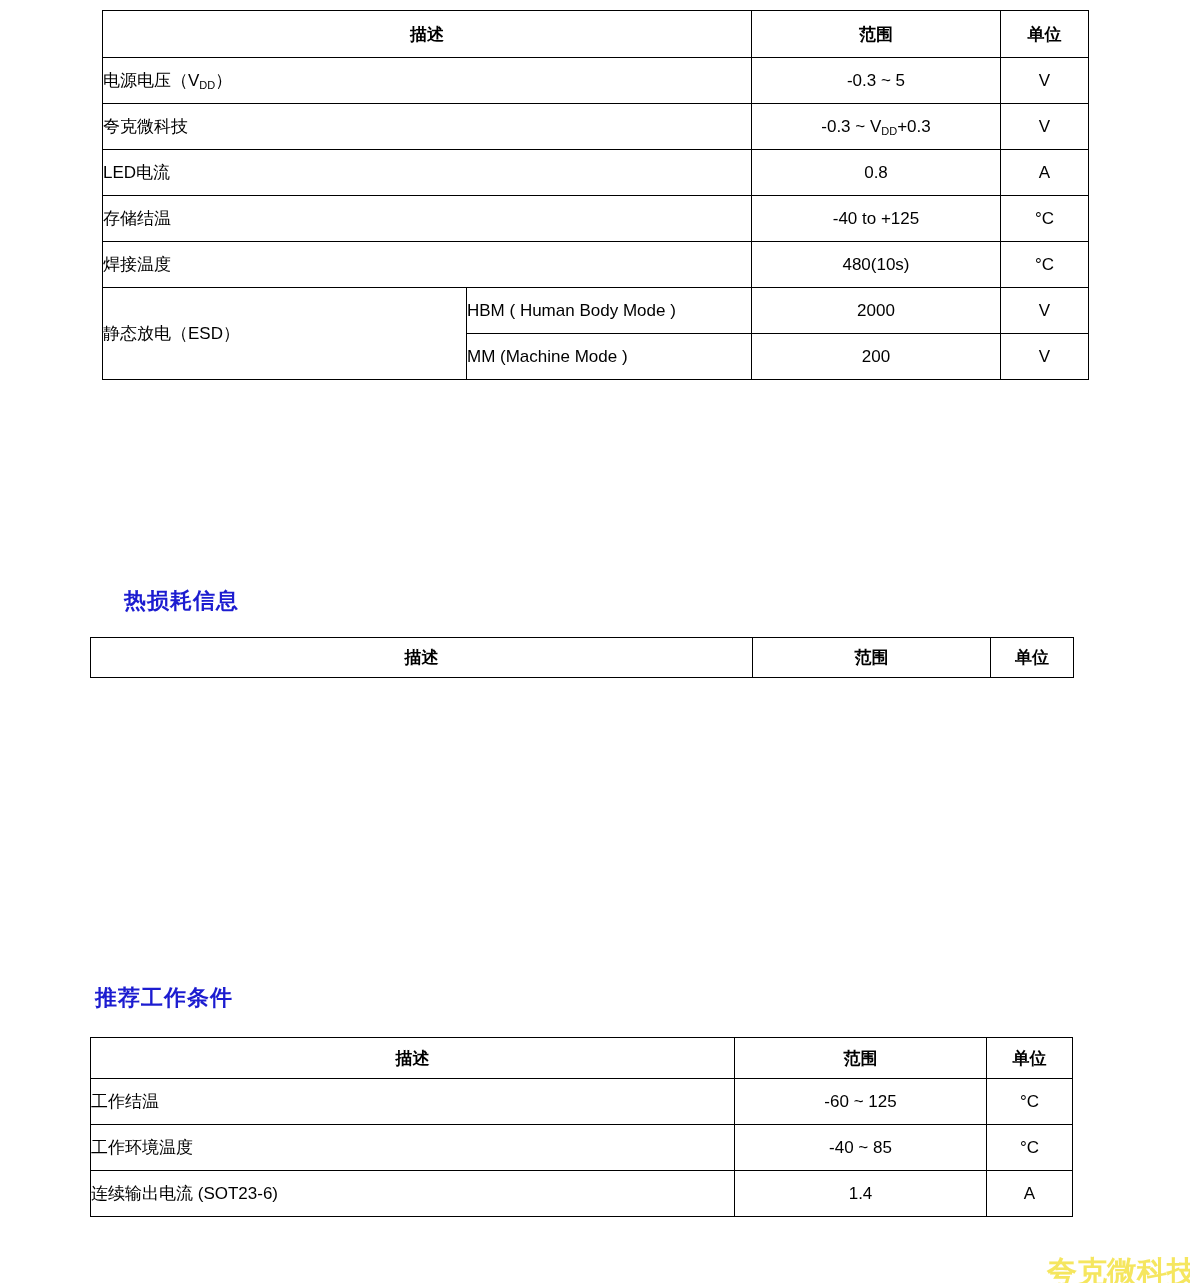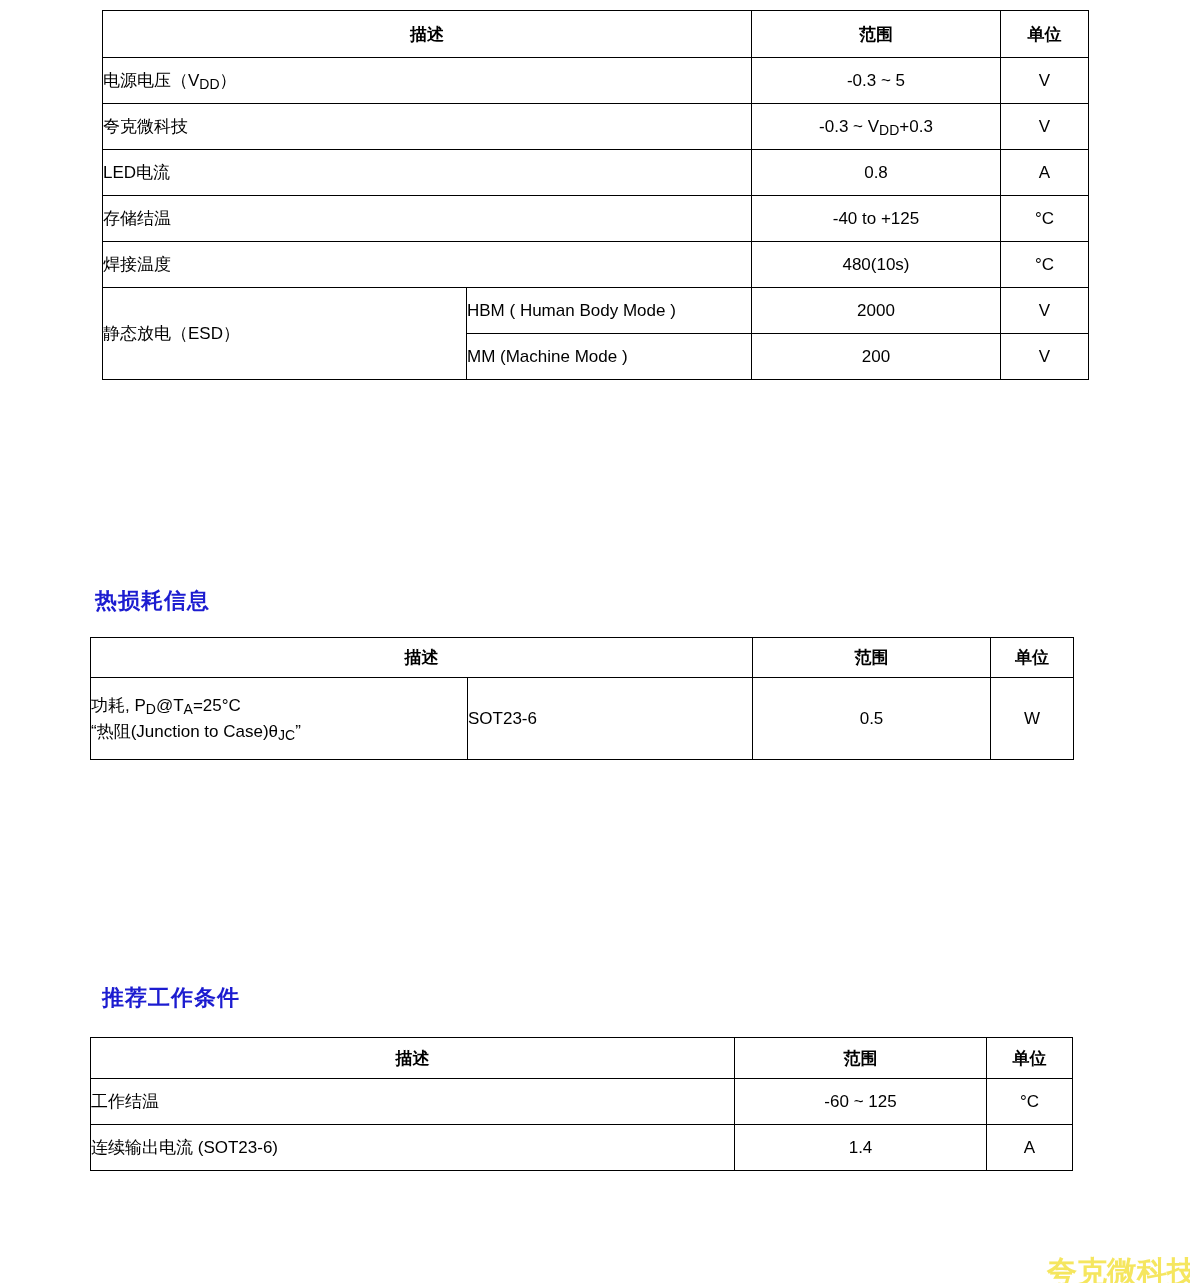--- a/index.html
+++ b/index.html
@@ -35,33 +35,33 @@
     font-weight:bold;
     text-align:center;
   }
   td.desc{
     text-align:left;
     padding-left:14px;
     padding-right:6px;
   }
   td.ctr{text-align:center;}
   td.two-line{line-height:26px;}
-  sub{font-size:14px;line-height:0;vertical-align:-3px;}
+  sub{font-size:11px;line-height:0;vertical-align:-3px;}
 
   .section-heading{
     position:absolute;
     left:95px;
     font-size:22px;
     font-weight:bold;
     color:var(--accent);
     letter-spacing:1px;
     white-space:nowrap;
   }
-  #heading-thermal{top:586px;}
-  #heading-recommended{top:983px;margin-left:7px;}
+  #heading-thermal{top:586px;margin-left:29px;}
+  #heading-recommended{top:983px;}
 
   #watermark{
     position:absolute;
     left:1047px;
     top:1252px;
     font-size:30px;
     font-weight:bold;
     color:var(--watermark);
     white-space:nowrap;
   }
@@ -144,29 +144,20 @@
         <col style="width:285px">
         <col style="width:238px">
         <col style="width:83px">
     </colgroup>
     <tbody>
         <tr class="hdr">
       <th colspan="2">描述</th>
       <th>范围</th>
       <th>单位</th>
     </tr>
-    <tr class="row">
-      <td class="desc two-line">
-        <div>功耗, P<sub>D</sub>@T<sub>A</sub>=25°C</div>
-        <div>“热阻(Junction to Case)θ<sub>JC</sub>”</div>
-      </td>
-      <td class="desc">SOT23-6</td>
-      <td class="ctr">0.5</td>
-      <td class="ctr">W</td>
-    </tr>
   </tbody>
     </table>
 
   <div class="section-heading" id="heading-recommended">推荐工作条件</div>
 
   <table class="tbl" id="recommended-table">
     <colgroup>
       <col style="width:644px">
         <col style="width:252px">
         <col style="width:86px">
@@ -176,20 +167,25 @@
       <th>描述</th>
       <th>范围</th>
       <th>单位</th>
     </tr>
     <tr class="row">
       <td class="desc">工作结温</td>
       <td class="ctr">-60 ~ 125</td>
       <td class="ctr">°C</td>
     </tr>
     <tr class="row">
+      <td class="desc">工作环境温度</td>
+      <td class="ctr">-40 ~ 85</td>
+      <td class="ctr">°C</td>
+    </tr>
+    <tr class="row">
       <td class="desc">连续输出电流  (SOT23-6)</td>
       <td class="ctr">1.4</td>
       <td class="ctr">A</td>
     </tr>
   </tbody>
     </table>
 
   <div id="watermark">夸克微科技</div>
 
 </div>

